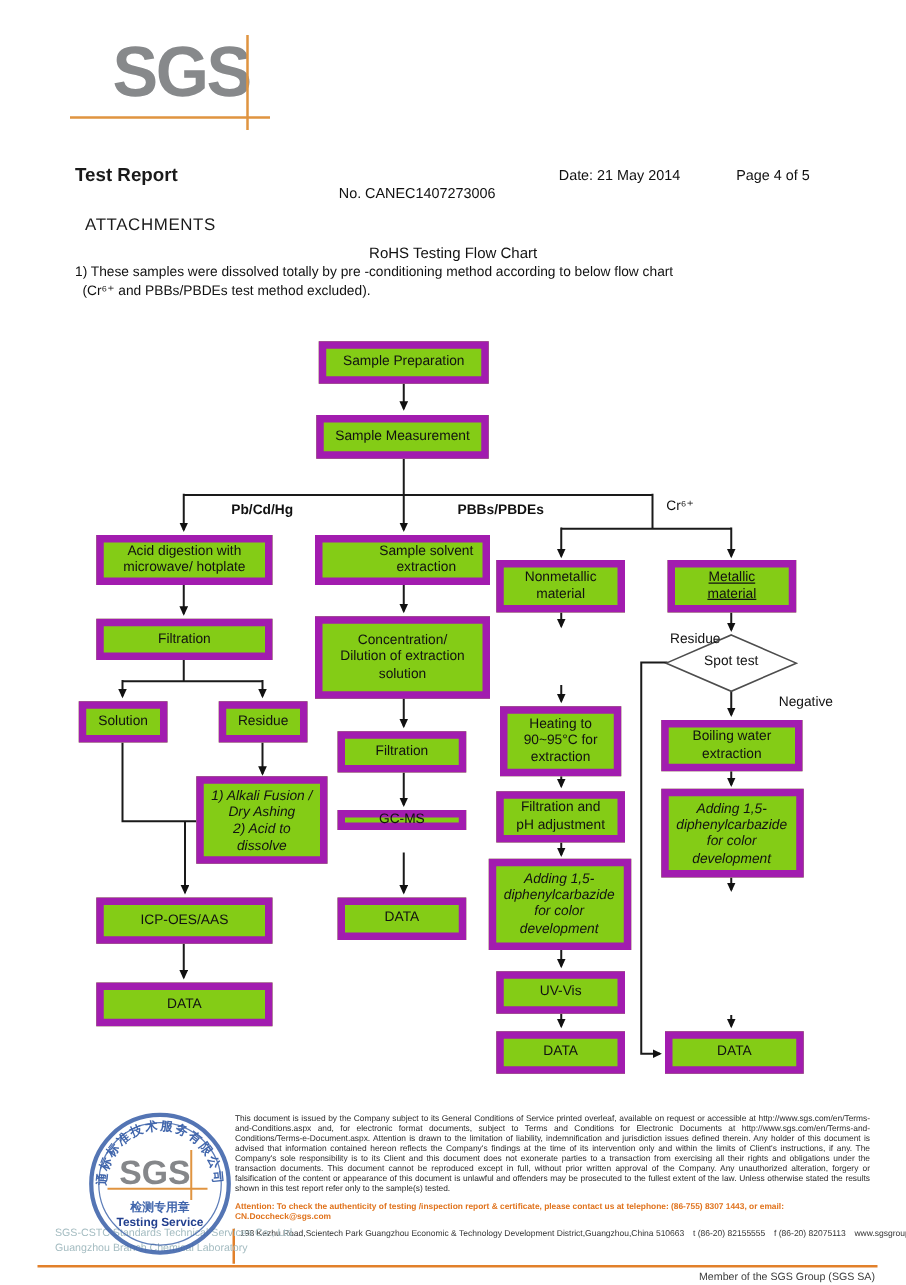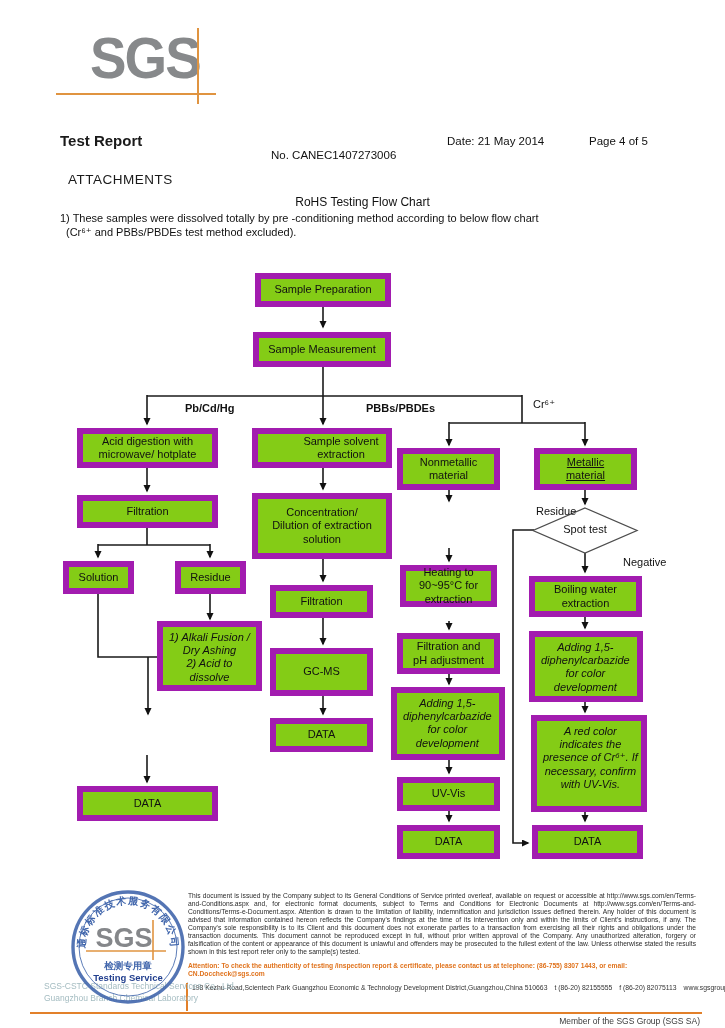--- a/index.html
+++ b/index.html
@@ -136,47 +136,43 @@
 material</div>
   <div class="box" style="left:534px;top:448px;width:103px;height:42px;text-decoration:underline;">Metallic
 material</div>
   <div class="box" style="left:77px;top:495px;width:141px;height:33px;">Filtration</div>
   <div class="box" style="left:252px;top:493px;width:140px;height:66px;">Concentration/
 Dilution of extraction
 solution</div>
   <div class="diamond-label" style="left:533px;top:523px;width:104px;">Spot test</div>
   <div class="box" style="left:63px;top:561px;width:71px;height:33px;">Solution</div>
   <div class="box" style="left:175px;top:561px;width:71px;height:33px;">Residue</div>
-  <div class="box" style="left:400px;top:565px;width:97px;height:42px;">Heating to
+  <div class="box" style="left:400px;top:565px;width:97px;height:56px;">Heating to
 90~95°C for
 extraction</div>
   <div class="box" style="left:529px;top:576px;width:113px;height:41px;">Boiling water
 extraction</div>
   <div class="box leftalign" style="left:157px;top:621px;width:105px;height:70px;">1) Alkali Fusion /
     Dry Ashing
 2) Acid to
     dissolve</div>
   <div class="box" style="left:270px;top:585px;width:103px;height:33px;">Filtration</div>
   <div class="box" style="left:397px;top:633px;width:103px;height:41px;">Filtration and
 pH adjustment</div>
-  <div class="box" style="left:270px;top:648px;width:103px;height:48px;">GC-MS</div>
+  <div class="box" style="left:270px;top:648px;width:103px;height:16px;">GC-MS</div>
   <div class="box leftalign" style="left:529px;top:631px;width:114px;height:71px;">Adding 1,5-
 diphenylcarbazide
 for color
 development</div>
   <div class="box leftalign" style="left:391px;top:687px;width:114px;height:73px;">Adding 1,5-
 diphenylcarbazide
 for color
 development</div>
+  <div class="box" style="left:77px;top:718px;width:141px;height:37px;">ICP-OES/AAS</div>
   <div class="box" style="left:270px;top:718px;width:103px;height:34px;">DATA</div>
-  <div class="box leftalign" style="left:531px;top:715px;width:116px;height:97px;">A red color
-indicates the
-presence of Cr⁶⁺. If
-necessary, confirm
-with UV-Vis.</div>
   <div class="box" style="left:397px;top:777px;width:103px;height:34px;">UV-Vis</div>
   <div class="box" style="left:77px;top:786px;width:141px;height:35px;">DATA</div>
   <div class="box" style="left:397px;top:825px;width:103px;height:34px;">DATA</div>
   <div class="box" style="left:532px;top:825px;width:111px;height:34px;">DATA</div>
 
   <div class="flabel b" style="left:153px;top:402px;">Pb/Cd/Hg</div>
   <div class="flabel b" style="left:334px;top:402px;">PBBs/PBDEs</div>
   <div class="flabel" style="left:501px;top:398px;text-align:center;">Cr⁶⁺</div>
   <div class="flabel" style="left:504px;top:505px;">Residue</div>
   <div class="flabel" style="left:591px;top:556px;">Negative</div>

